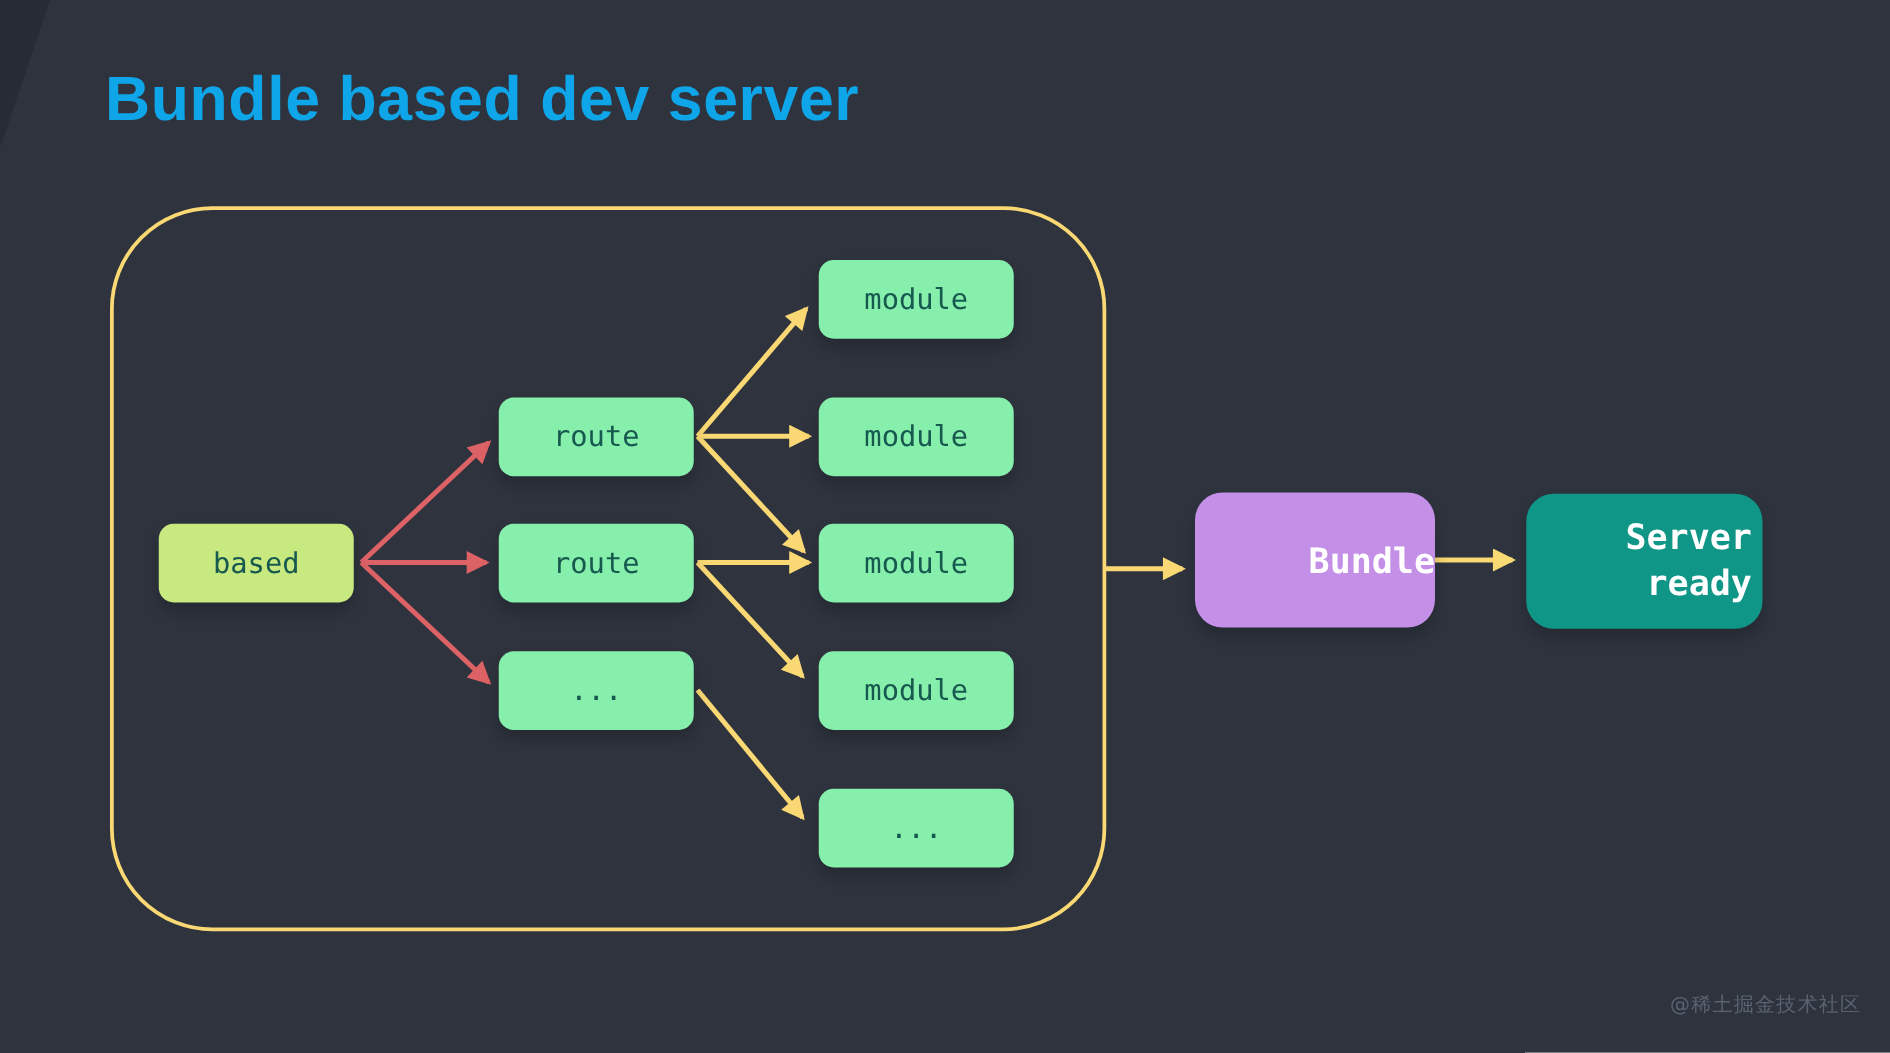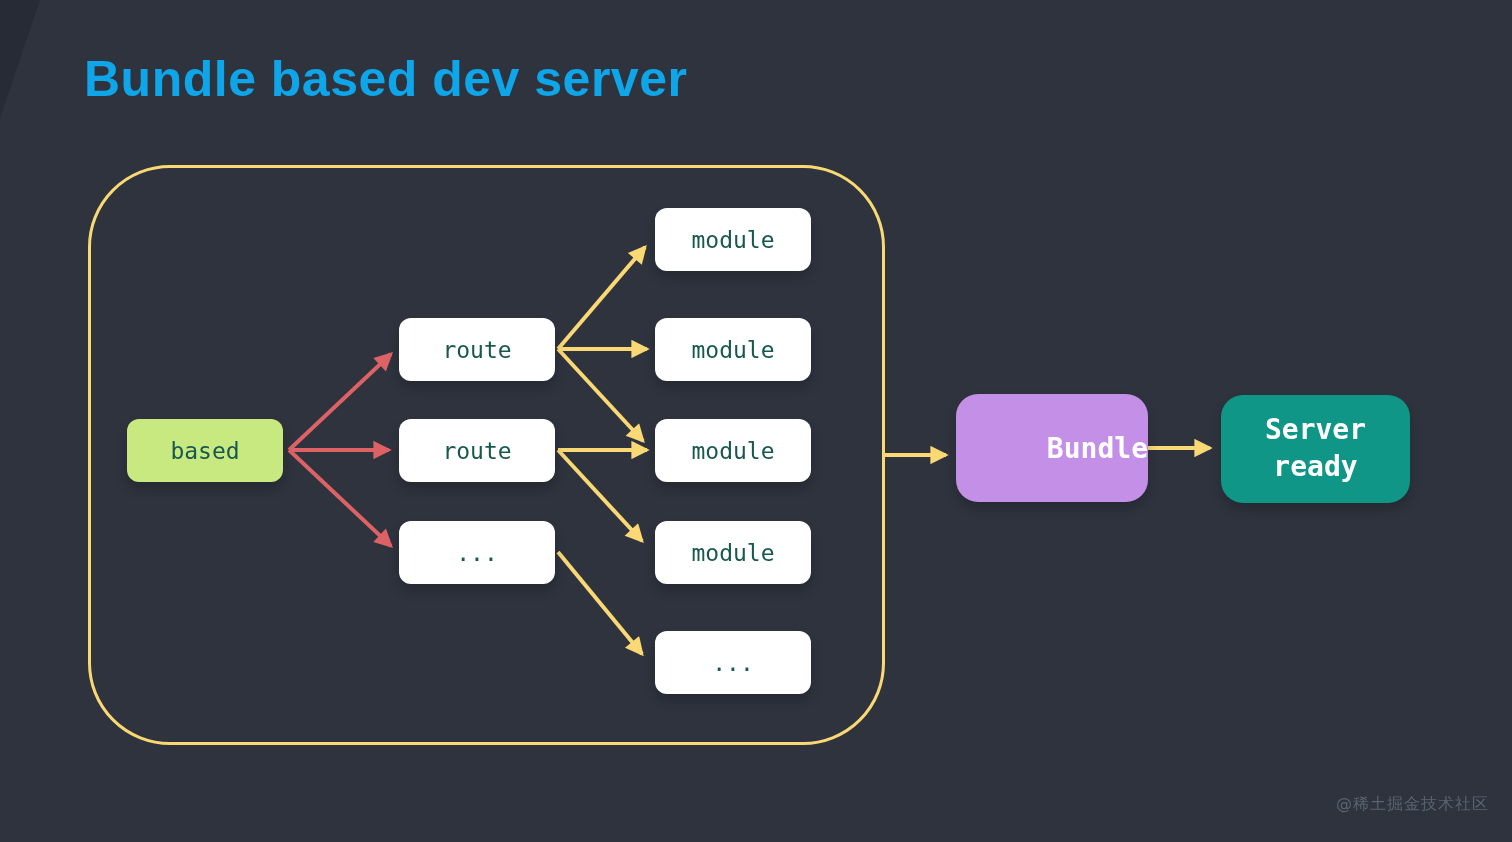--- a/index.html
+++ b/index.html
@@ -38,21 +38,21 @@
     width: 1512px; height: 842px;
     pointer-events: none;
   }
   .node {
     position: absolute;
     display: flex; align-items: center; justify-content: center;
     width: 156px; height: 63px;
     border-radius: 12px;
     font-size: 23px;
     color: #17584f;
-    background: #ffffff;
+    background: #86efac;
     box-shadow: 0 7px 12px rgba(0,0,0,0.20);
     white-space: nowrap;
   }
   .node--entry { left: 127px; top: 419px; background: #c8e97f; }
   .node--route1 { left: 399px; top: 318px; }
   .node--route2 { left: 399px; top: 419px; }
   .node--route3 { left: 399px; top: 521px; }
   .node--module1 { left: 655px; top: 208px; }
   .node--module2 { left: 655px; top: 318px; }
   .node--module3 { left: 655px; top: 419px; }
@@ -61,21 +61,21 @@
   .node--big {
     width: 192px; height: 108px;
     border-radius: 22px;
     font-size: 28px; font-weight: bold;
     color: #ffffff;
   }
   .node--bundle { left: 956px; top: 394px; background: #c48fe6; justify-content: flex-end; }
   .node--server { left: 1221px; top: 395px; width: 189px; background: #109687; }
   .node--server .wrap-label {
     display: block; width: 172px;
-    text-align: center; line-height: 1.32;
+    text-align: right; line-height: 1.32;
     white-space: normal;
   }
   .watermark {
     position: absolute; right: 23px; top: 794px;
     font-family: "DejaVu Sans", sans-serif;
     font-size: 16px;
     color: #5a6370;
     letter-spacing: 1px;
   }
 </style>

